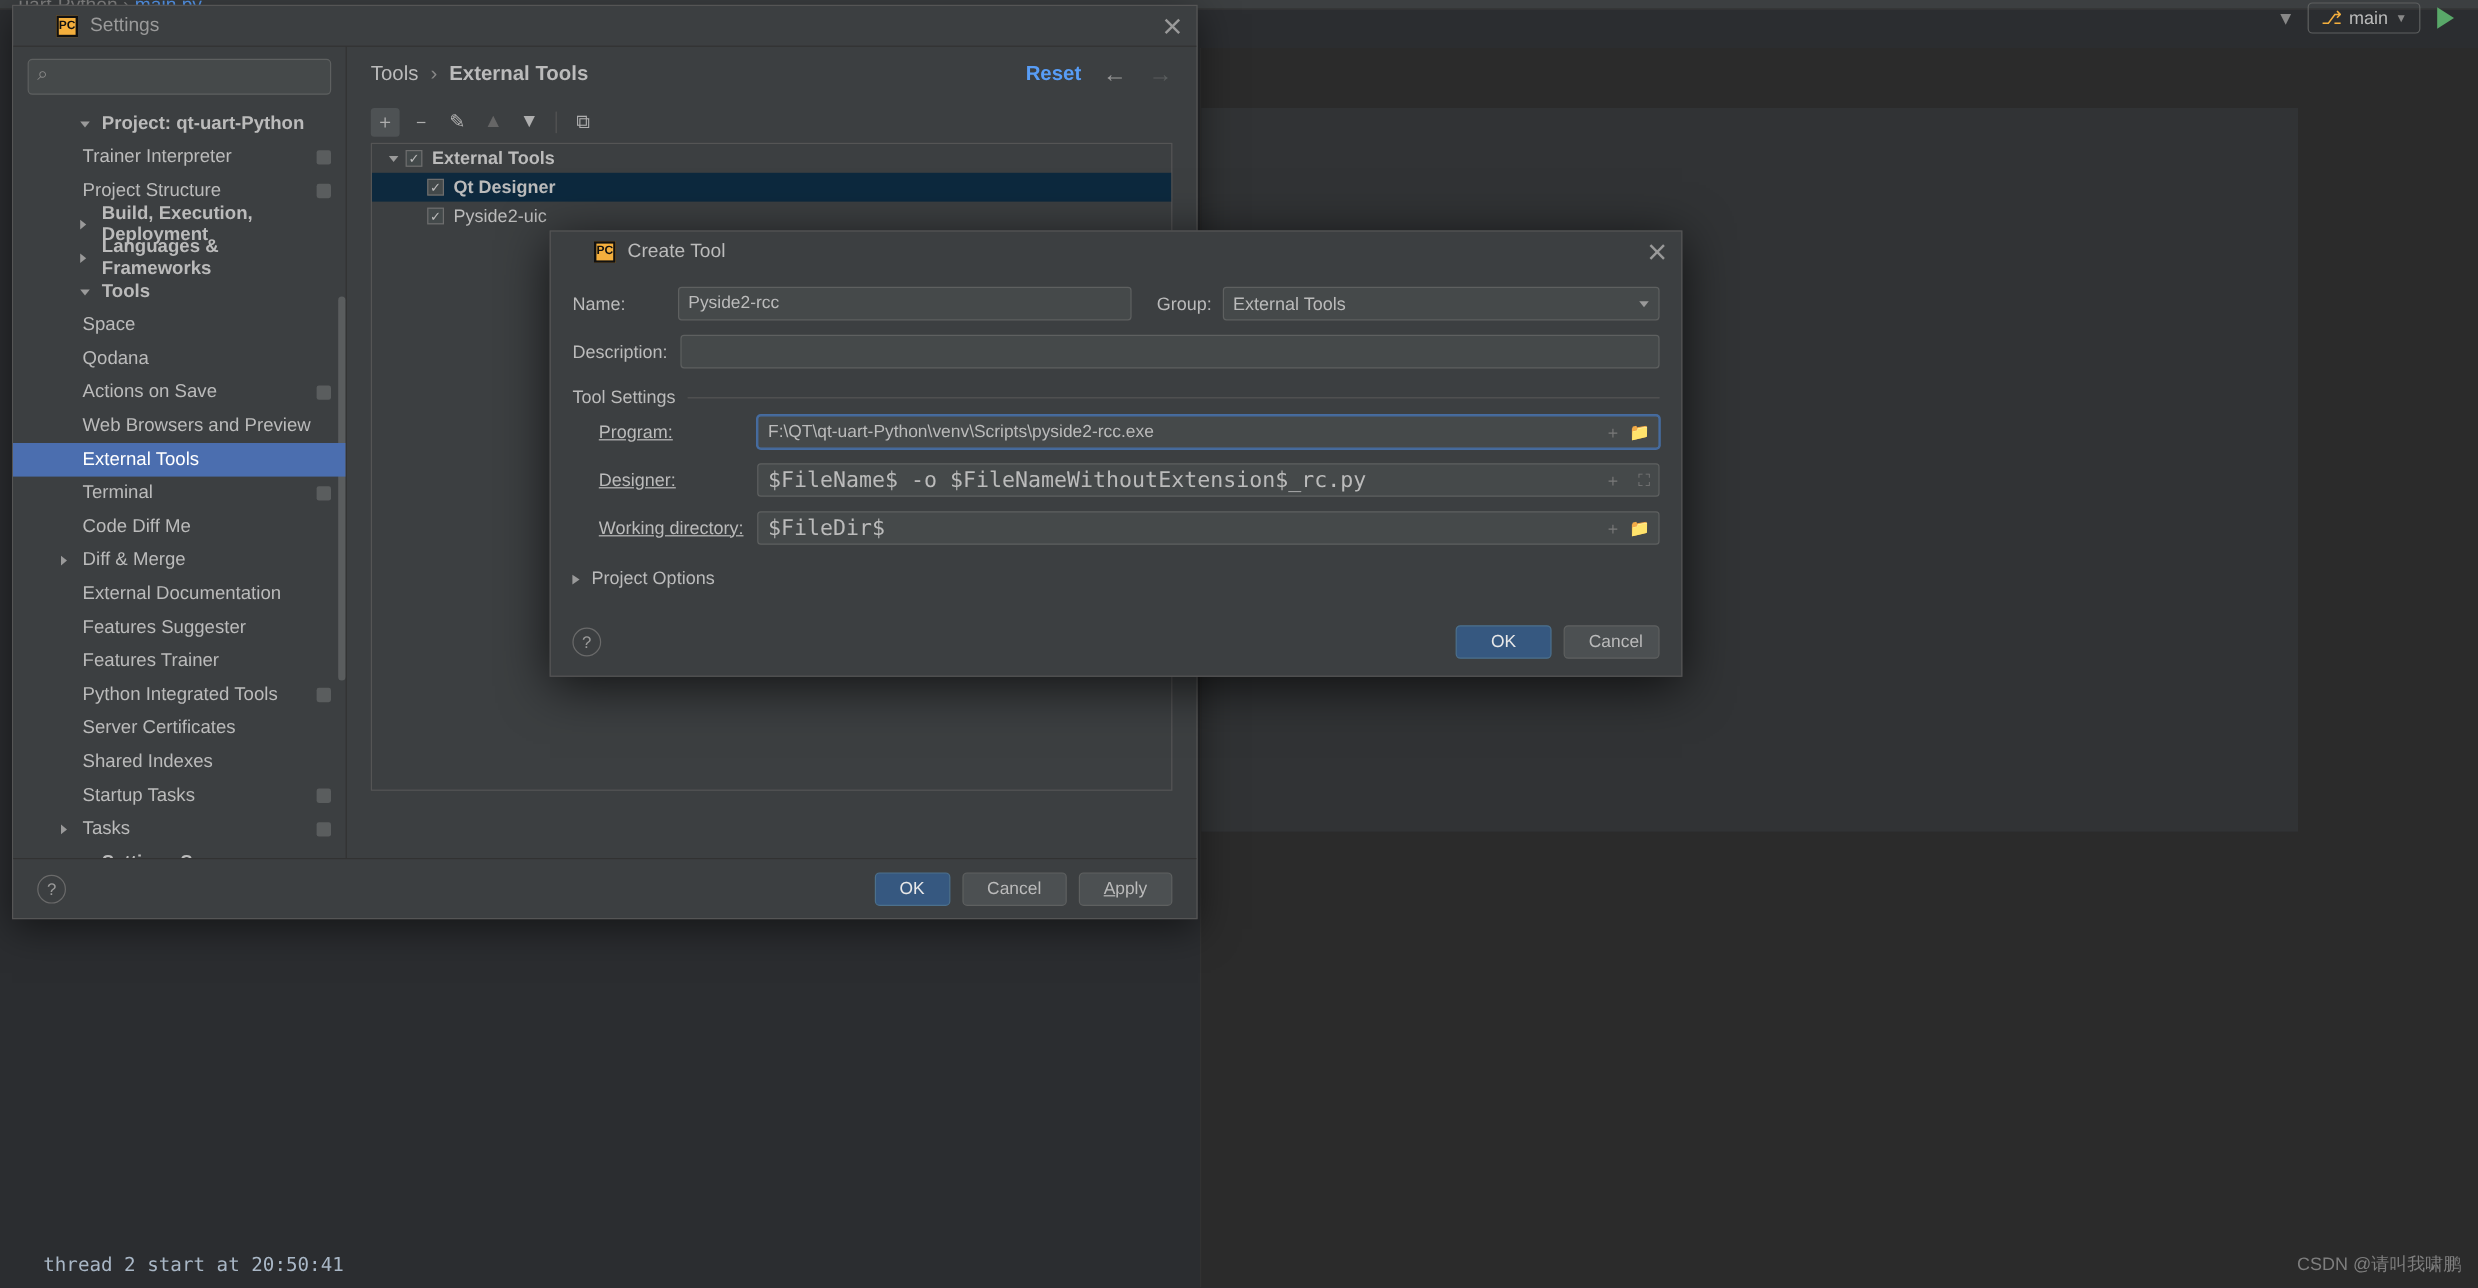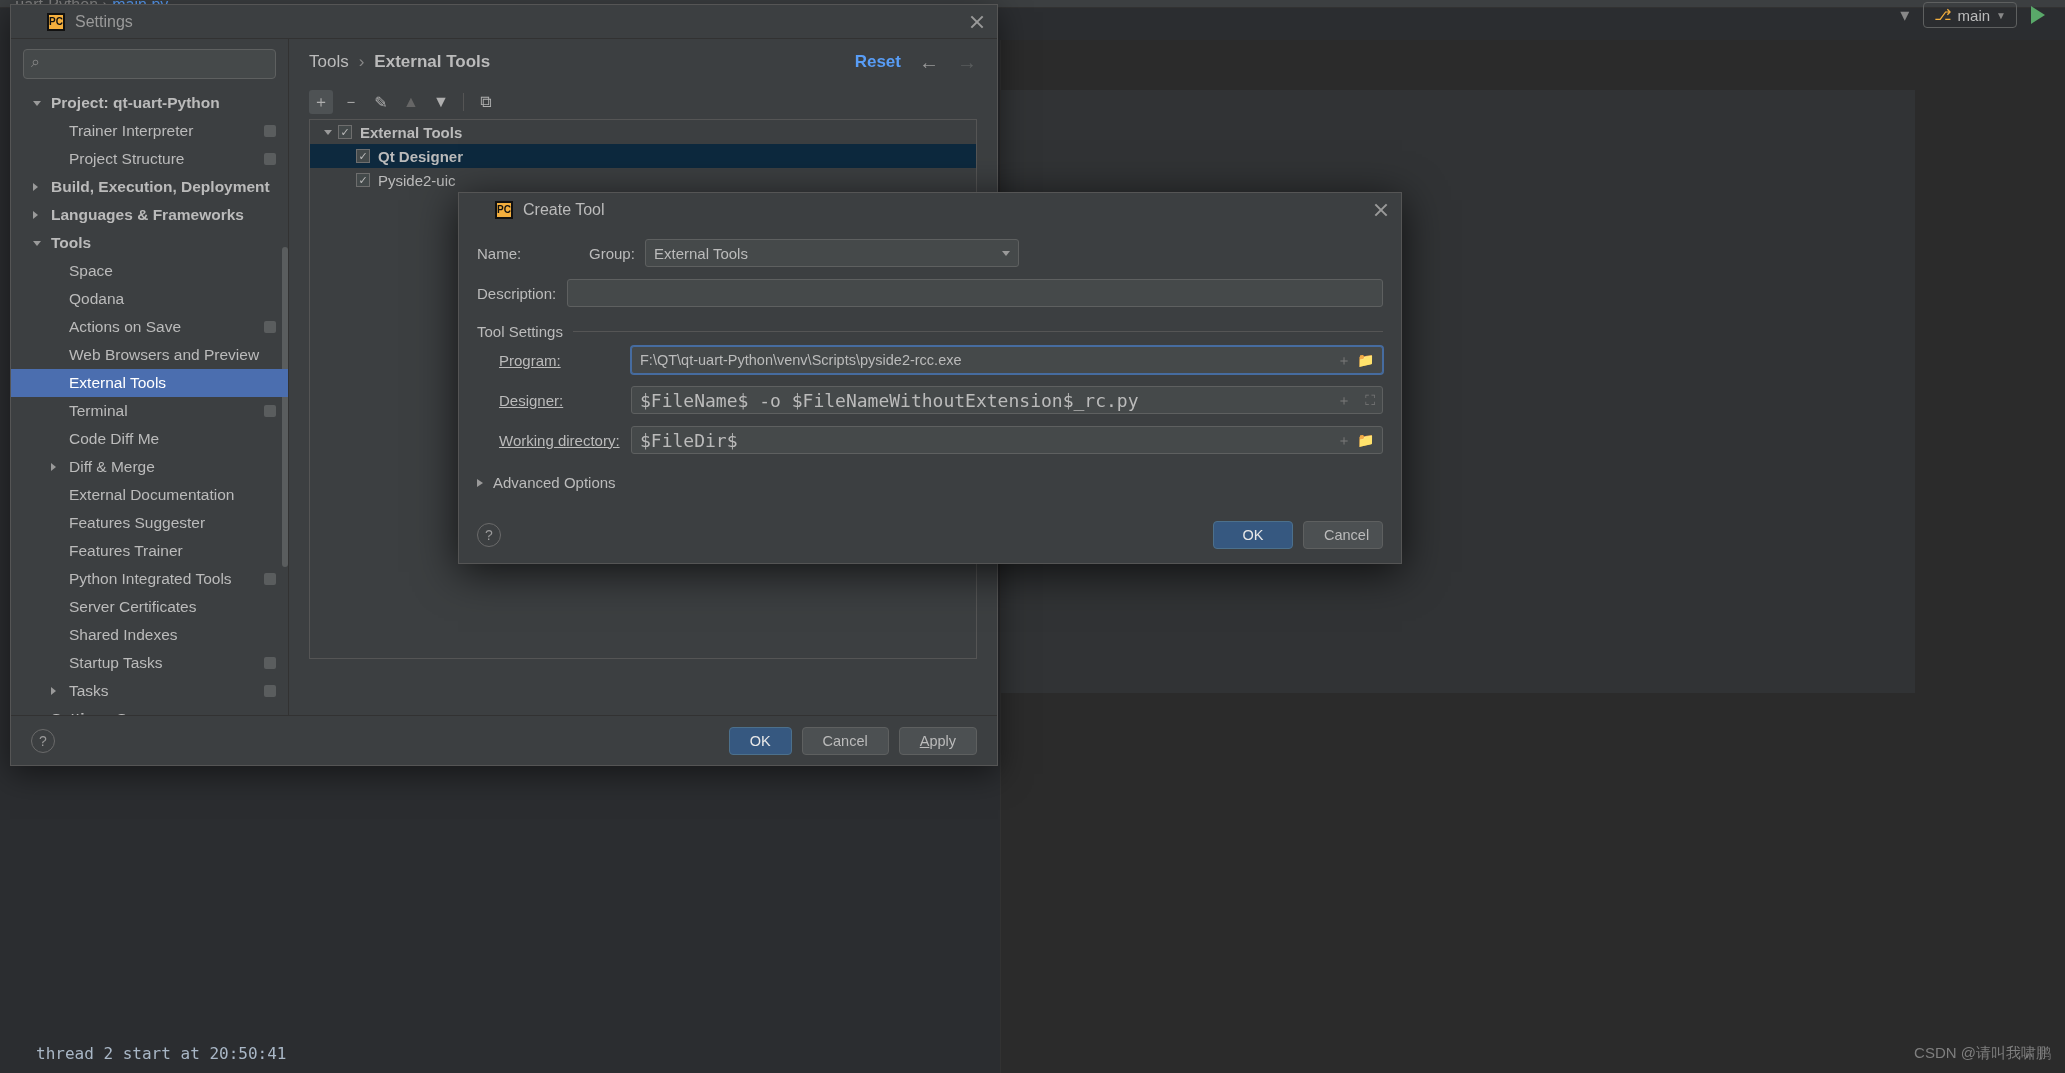--- a/index.html
+++ b/index.html
@@ -25,21 +25,21 @@
 
 
 .sidebar { width: 278px; background:#3c3f41; border-right:1px solid #323232; display:flex; flex-direction:column; }
 .search-wrap { padding:10px 12px; }
 .search { width:100%; height:30px; background:#45494a; border:1px solid #5e6060; border-radius:4px; color:#bbb; padding:0 8px 0 28px; font-size:14px; }
 .search-wrap { position:relative; }
 .search-wrap::before { content:"⌕"; position:absolute; left:20px; top:14px; color:#888; font-size:16px; }
 .tree { flex:1; overflow:auto; font-size:15.5px; position:relative; }
 .tree-scrollthumb { position:absolute; right:0; top:158px; width:6px; height:320px; background:#5a5d5e; border-radius:3px; }
 .tree-item { height:28px; display:flex; align-items:center; padding-left:40px; padding-right:12px; cursor:pointer; color:#bbbbbb; position:relative; }
-.tree-item.bold { font-weight:bold; }
+.tree-item.bold { font-weight:bold;margin-left:34px; }
 .tree-item.sel { background:#4b6eaf; color:#fff; }
 .tree-item .chev { position:absolute; left:22px; width:0; height:0; border-left:5px solid #9a9a9a; border-top:4px solid transparent; border-bottom:4px solid transparent; }
 .tree-item .chev.down { border-left:4px solid transparent; border-right:4px solid transparent; border-top:5px solid #9a9a9a; border-bottom:none; }
 .tree-item.lvl1 { padding-left:58px; }
 .tree-item.lvl1 .chev { left:40px; }
 .tree-item .mod { margin-left:auto; width:12px; height:12px; background:#5a5d5e; border-radius:2px; }
 
 
 .rpanel { flex:1; display:flex; flex-direction:column; }
 .rhead { height:46px; display:flex; align-items:center; padding:0 20px; font-size:17px; }
@@ -267,20 +267,21 @@
 
 <div class="ctool">
   <div class="dlg-title">
     <span class="ico-app">PC</span>
     <span class="tt" style="color:#bbb">Create Tool</span>
     <span class="dlg-close"></span>
   </div>
   <div class="ct-body">
     <div class="ct-row">
       <span class="ct-lbl">Name:</span>
+      <input class="ct-input" style="width: 378px; flex: 0 0 auto;" value="Pyside2-rcc">
       <span class="ct-gap"></span>
       <span class="ct-lbl2">Group:</span>
       <div class="ct-select">
           <span>External Tools</span>
         </div>
     </div>
     <div class="ct-row">
       <span class="ct-lbl">Description:</span>
       <input class="ct-input" value="" style="">
     </div>
@@ -307,21 +308,21 @@
     <div class="ct-srow">
       <span class="slbl">Working directory:</span>
       <div class="sin-w">
         <input class="sin mono" value="$FileDir$" style="">
         <span class="in-ico plus">＋</span>
         <span class="in-ico fold">📁</span>
       </div>
     </div>
     <div class="ct-adv">
       <span class="tri"></span>
-      <span>Advanced Options</span>
+      <span>Project Options</span>
     </div>
   </div>
   <div class="ct-foot">
     <div class="help-c">?</div>
     <div style="margin-left:auto;"></div>
     <button class="btn primary" style="width:80px;">OK</button>
     <button class="btn" style="width:80px;">Cancel</button>
   </div>
 </div>
 

